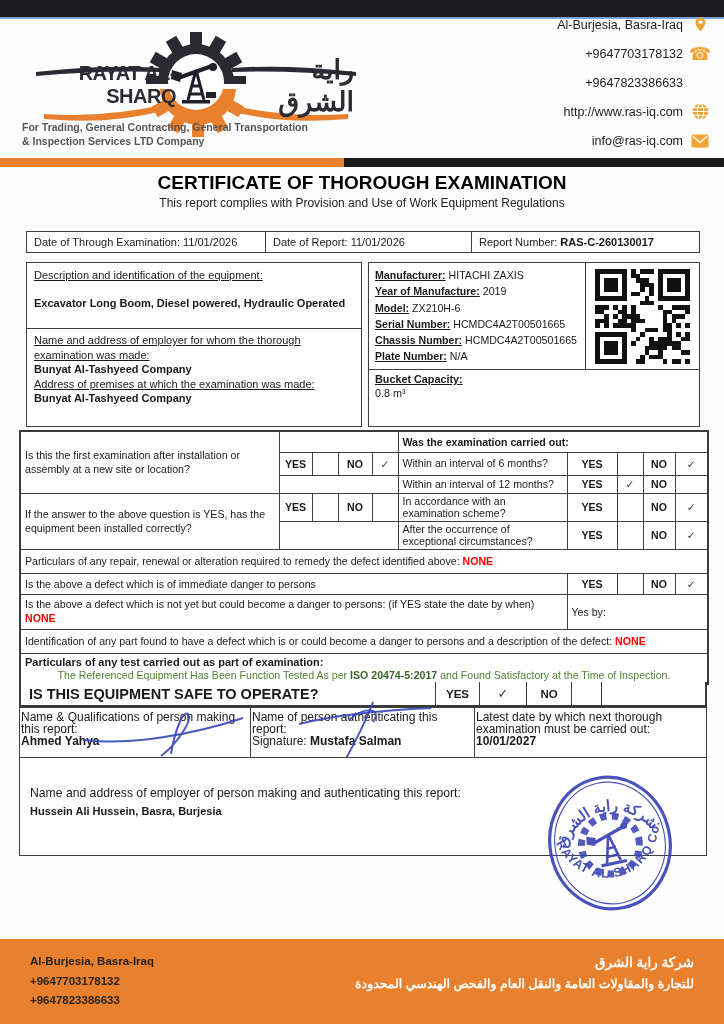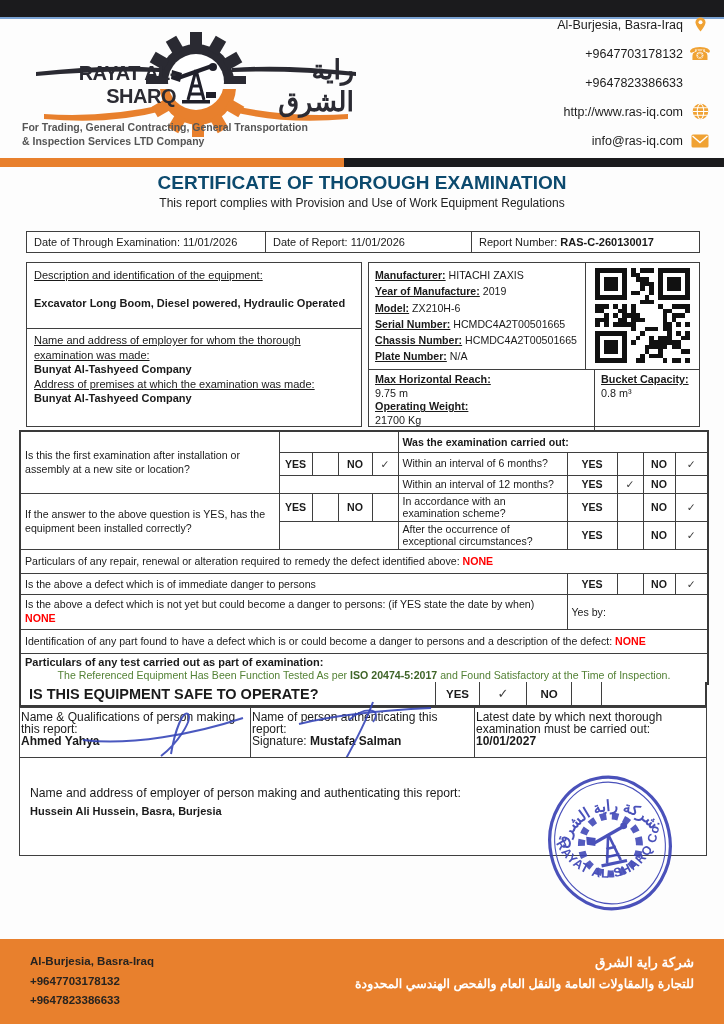--- a/index.html
+++ b/index.html
@@ -20,21 +20,21 @@
   .contacts { position:absolute; right:14px; top:10px; width:230px; }
   .contact-row { display:flex; justify-content:flex-end; align-items:center; height:29px; gap:7px; }
   .contact-row .txt { font-size:12.5px; color:#1c1c1c; }
   .icon-slot { width:20px; height:20px; display:flex; align-items:center; justify-content:center; }
   .cicon-phone { color:#f0a233; font-size:18px; line-height:18px; }
   
   .divider { position:absolute; top:158px; left:0; width:724px; height:9px; display:flex; }
   .divider .seg-orange { width:344px; height:9px; }
   .divider .seg-black { flex:1; height:9px; background:#1b1b1d; }
   
-  .doc-title { position:absolute; top:172px; left:0; width:724px; text-align:center; font-size:19px; font-weight:bold; color:#0c4a6e; }
+  .doc-title { position:absolute; top:172px; left:0; width:724px; text-align:center; font-size:19px; font-weight:bold; color:#000000; }
   .doc-subtitle { position:absolute; top:196px; left:0; width:724px; text-align:center; font-size:12px; color:#222; }
   .cert-page { position:absolute; top:232px; right:24px; font-size:10px; font-weight:bold; }
   
   .dates { position:absolute; top:231px; left:26px; width:674px; height:22px; display:flex; }
   .dates .dcell { border:1.7px solid #3f3f3f; border-left:none; display:flex; align-items:center; padding-left:7px; font-size:11px; background:#fff; }
   .dates .dcell:first-child { border-left:1.7px solid #3f3f3f; }
   .dc1 { width:240px; } .dc2 { width:206px; } .dc3 { flex:1; }
   
   .eq-left { position:absolute; left:26px; top:262px; width:336px; height:165px; border:1.7px solid #3f3f3f; background:#fff; }
   .eq-left .b1 { height:66px; padding:5px 7px; border-bottom:1.7px solid #3f3f3f; }
@@ -252,26 +252,20 @@
             <rect x="14" y="0" width="7" height="7" fill="#111"></rect>
             <rect x="15" y="1" width="5" height="5" fill="#fff"></rect>
             <rect x="16" y="2" width="3" height="3" fill="#111"></rect>
             <rect x="0" y="14" width="7" height="7" fill="#111"></rect>
             <rect x="1" y="15" width="5" height="5" fill="#fff"></rect>
             <rect x="2" y="16" width="3" height="3" fill="#111"></rect>
           </svg>
       </div>
     </div>
     <div class="rowB">
-      <div class="rb1">
-        <div class="rb-line"><b><u>Max Horizontal Reach:</u></b></div>
-        <div class="rb-line">9.75 m</div>
-        <div class="rb-line"><b><u>Operating Weight:</u></b></div>
-        <div class="rb-line">21700 Kg</div>
-      </div>
       <div class="rb2">
         <div class="rb-line"><b><u>Bucket Capacity:</u></b></div>
         <div class="rb-line">0.8 m³</div>
       </div>
     </div>
   </div>
 
   <table class="exam">
     <colgroup>
       <col style="width:259px">

